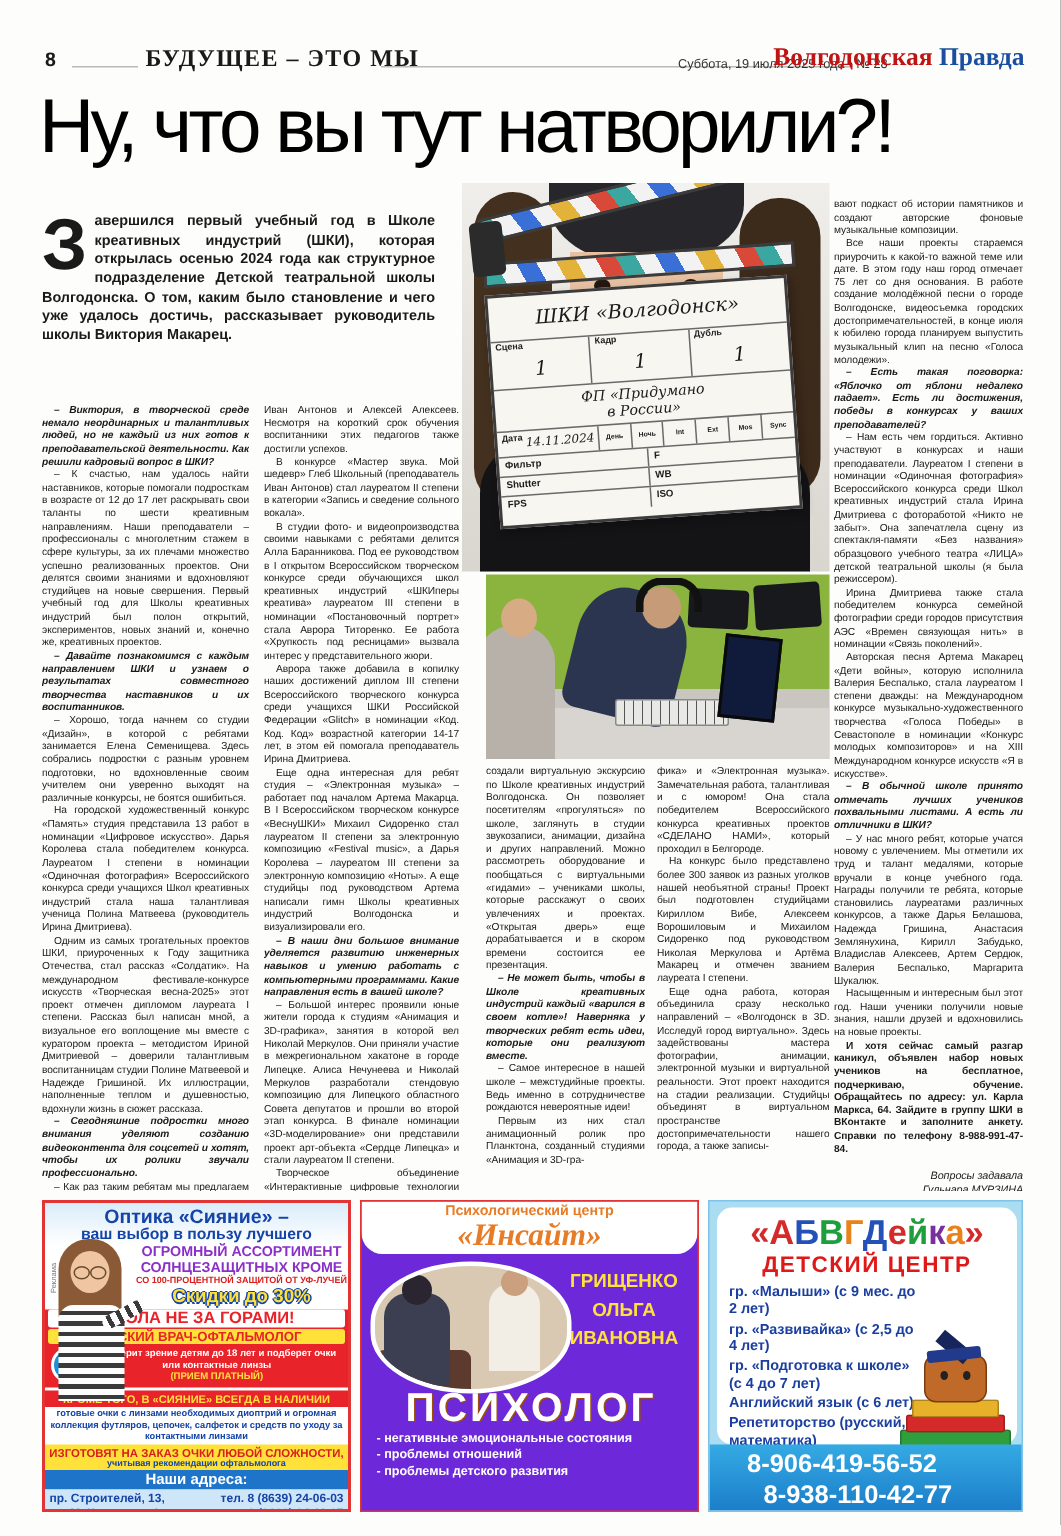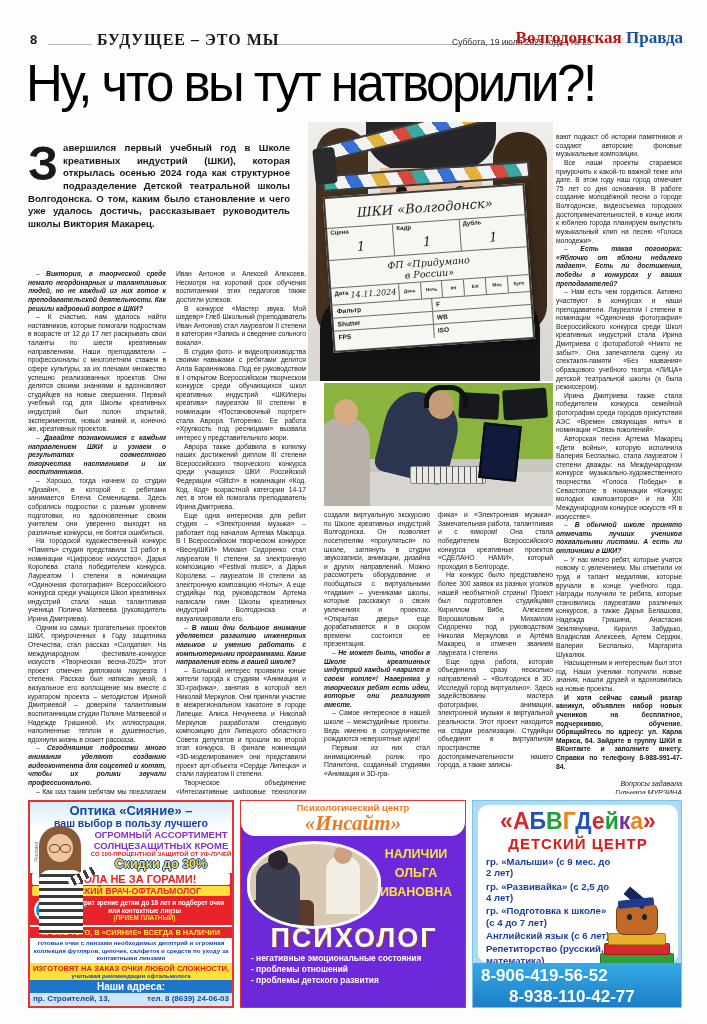--- a/index.html
+++ b/index.html
@@ -186,21 +186,21 @@
   .bk-char{position:absolute;left:18px;bottom:30px;width:40px;height:30px;background:#c06a2a;
            border-radius:8px;border:1px solid #7a3d12;}
   .bk-eye{position:absolute;top:10px;width:5px;height:6px;background:#222;border-radius:50%;}
   .bk-cap{position:absolute;left:20px;bottom:58px;width:36px;height:8px;background:#223a8c;
           transform:rotate(-6deg);border-radius:2px;}
   .bk-capTop{position:absolute;left:26px;bottom:62px;width:24px;height:10px;background:#16255c;
              transform:rotate(40deg);}
   .abv-phones{position:absolute;left:0;bottom:0;width:210px;height:44px;
               background:linear-gradient(#35aae4,#1b7ec9);color:#fff;font-weight:800;
               font-size:17px;line-height:1.25;padding-top:2px;box-sizing:border-box;}
-  .abv-ph1{margin-left:8px;} .abv-ph2{margin-left:36px;}
+  .abv-ph1{margin-left:25px;} .abv-ph2{margin-left:36px;}
 </style>
 </head>
 <body>
 
 <div class="page">
 
   <div class="hline" style="left:48px;top:44px;width:44px;"></div>
   <div class="hline" style="left:254px;top:44px;width:314px;"></div>
   <div class="pagenum">8</div>
   <div class="section">БУДУЩЕЕ – ЭТО МЫ</div>
@@ -397,21 +397,21 @@
       <div class="ins-name">«Инсайт»</div>
     </div>
     <div class="ins-photo">
       <div class="ins-pA"></div>
       <div class="ins-pAh"></div>
       <div class="ins-chair"></div>
       <div class="ins-pB"></div>
       <div class="ins-pBh"></div>
     </div>
     <div class="ins-person">
-      <div>НАЛИЧИИ</div>
+      <div>ГРИЩЕНКО</div>
       <div>ОЛЬГА</div>
       <div>ИВАНОВНА</div>
     </div>
     <div class="ins-role">ПСИХОЛОГ</div>
     <div class="ins-serv">
       <div>- негативные эмоциональные состояния</div>
       <div>- проблемы отношений</div>
       <div>- проблемы детского развития</div>
     </div>
   </div>

